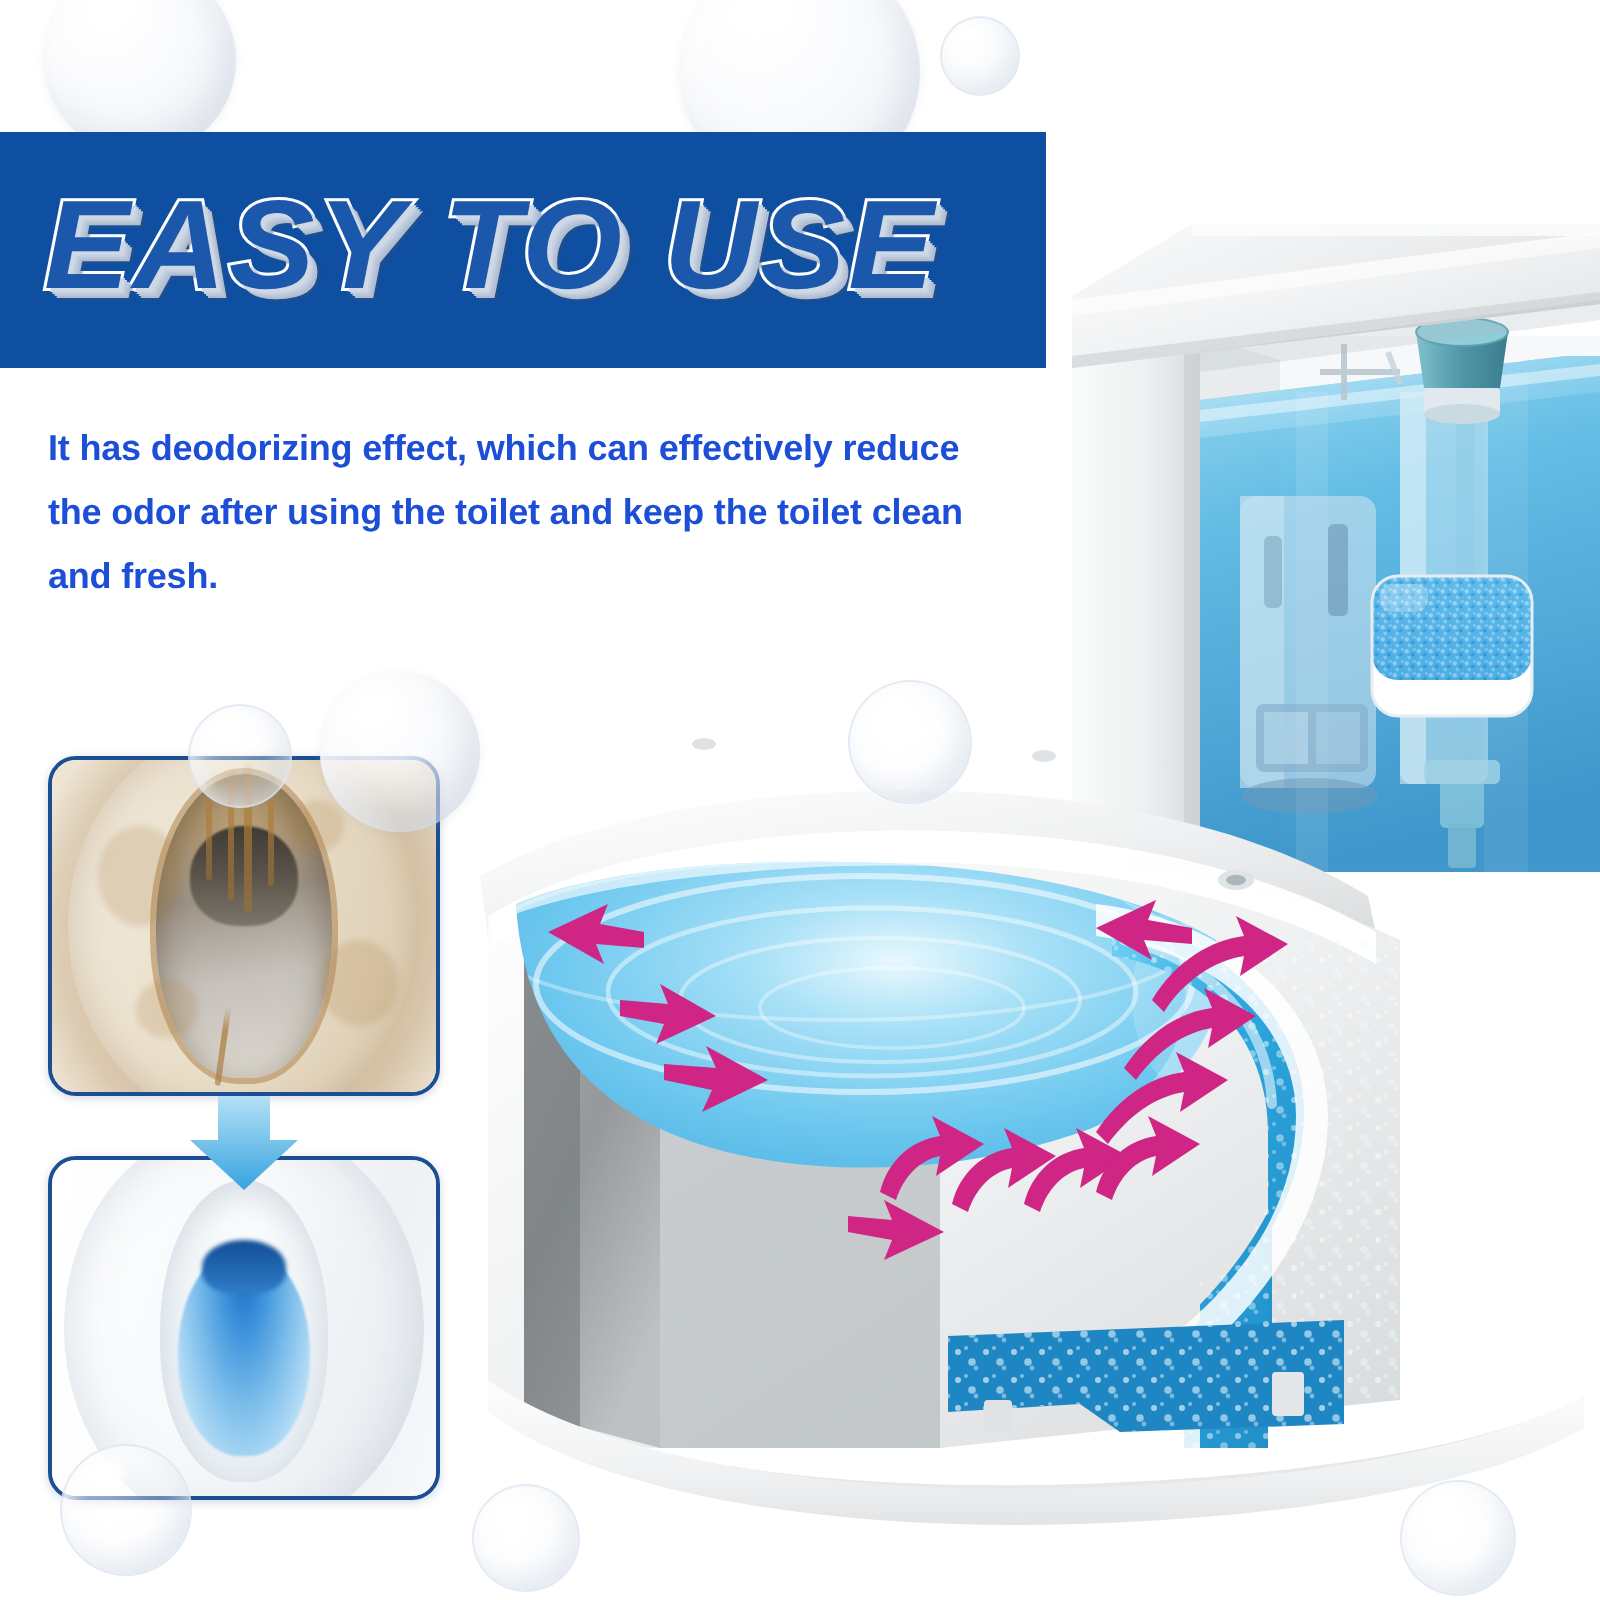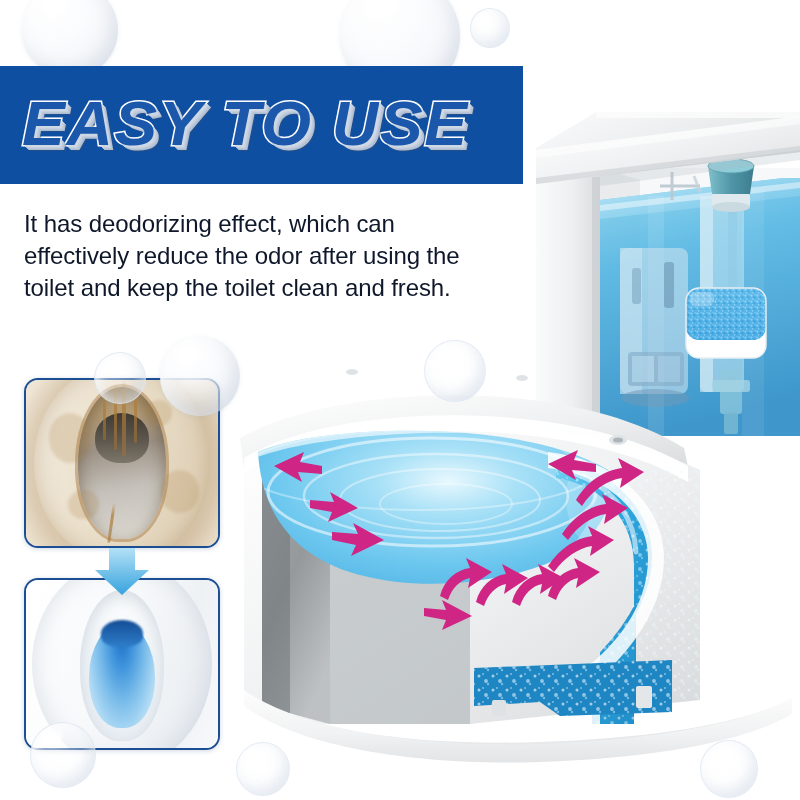--- a/index.html
+++ b/index.html
@@ -73,24 +73,24 @@
        6px 6px 1px rgba(60,80,110,0.45);
     transform:scaleX(1.02);
     transform-origin:left center;
   }
 
   
   #body-copy{
     position:absolute;
     left:24px; top:208px;
     width:458px;
-    font-size:24px;
+    font-size:18px;
     line-height:32px;
-    font-weight:normal;
-    color:#0f172a;
+    font-weight:bold;
+    color:#1d4ed8;
     z-index:7;
     letter-spacing:-0.1px;
   }
 
   
   .photo-frame{
     position:absolute;
     border:2px solid #1b4e92;
     border-radius:14px;
     overflow:hidden;

